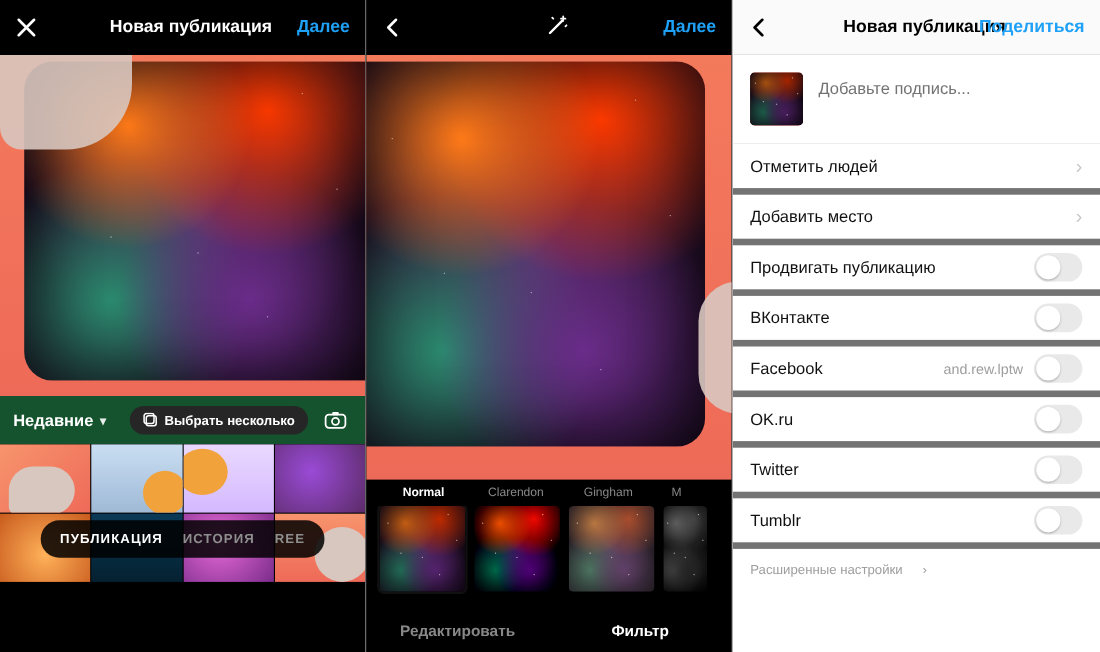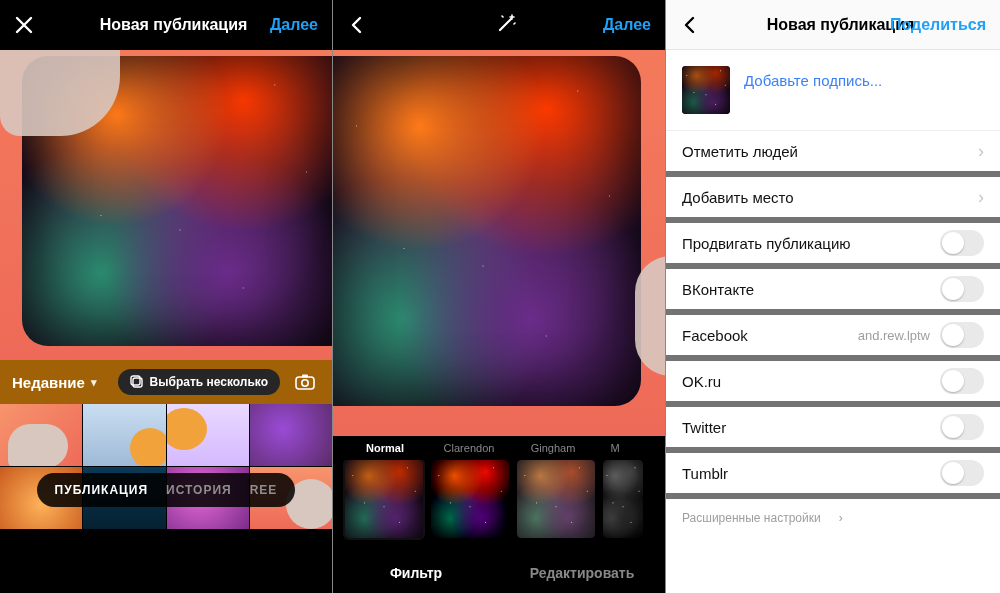--- a/index.html
+++ b/index.html
@@ -46,21 +46,21 @@
     opacity:.6;
   }
   .preview-bg { background: linear-gradient(180deg,#f47a5c,#ee6a58); }
 
   
   .s1 .preview { position: relative; height: 310px; }
   .s1 .preview .preview-bg{ position:absolute; inset:0; }
   .s1 .preview .nebula-card{ left:22px; right:-6px; top:6px; bottom:14px; border-top-right-radius:0; border-bottom-right-radius:0;}
   .s1 .cat-ghost { position:absolute; left:0; top:0; width:120px; height:86px; border-bottom-right-radius:60px; border-bottom-left-radius:20px; background:#d8c7bf; opacity:.9;}
 
-  .toolbar1 { height:44px; display:flex; align-items:center; gap:10px; padding:0 12px; color:#fff; background:#a16207;}
+  .toolbar1 { height:44px; display:flex; align-items:center; gap:10px; padding:0 12px; color:#fff; background:#14532d;}
   .dropdown { display:flex; align-items:center; gap:6px; font-size:15px; font-weight:700;}
   .chev { font-size:11px; opacity:.9;}
   .pill { margin-left:auto; display:flex; align-items:center; gap:6px; background:#262626; color:#fff; border-radius:18px; padding:6px 12px; font-size:12px; font-weight:700;}
   .cam-btn { width:30px; height:30px; border-radius:8px; display:flex; align-items:center; justify-content:center; }
 
   .grid { position:relative; height:125px; display:grid; grid-template-columns:repeat(4,1fr); gap:1px; background:#000;}
   .thumb { position:relative; overflow:hidden; background:#333; }
   .t1{ background: linear-gradient(135deg,#f7946d,#ee6a58);}
   .t1::after{content:"";position:absolute;left:8px;top:20px;width:60px;height:44px;border-radius:30px 30px 30px 10px;background:#d8c7bf;}
   .t2{ background: linear-gradient(#c9def2,#9fb9d6);}
@@ -99,21 +99,21 @@
   .fthumb.m .mini{ filter: grayscale(1) contrast(1.1);}
 
   .tabs2{ height:50px; display:flex; align-items:center; background:#000;}
   .tab2{ flex:1; text-align:center; font-size:14px; color:#888; font-weight:600;}
   .tab2.active{ color:#fff;}
 
   
   .s3 .caption{ display:flex; gap:14px; padding:16px 16px; border-bottom:1px solid #eee;}
   .mini-thumb{ width:48px; height:48px; border-radius:4px; background:#e96b4d; position:relative; overflow:hidden;}
   .mini-thumb .nebula-card{ border-radius:0; inset:0;}
-  .caption-text{ color:#3b82f6; font-size:15px; padding-top:6px;}
+  .caption-text{ color:#737373; font-size:15px; padding-top:6px;}
   .row{ display:flex; align-items:center; justify-content:space-between; padding:0 16px; height:46px; border-bottom:6px solid #737373; font-size:15px; color:#111;}
   .row .sub{ color:#9e9e9e; font-size:13px; margin-left:auto; margin-right:10px;}
   .chevr{ color:#c7c7cc; font-size:18px;}
   .switch{ width:44px; height:26px; border-radius:13px; background:#e9e9ea; position:relative;}
   .switch::after{content:"";position:absolute;left:2px;top:2px;width:22px;height:22px;border-radius:50%;background:#fff;box-shadow:0 1px 2px rgba(0,0,0,.25);}
   .adv{ padding:12px 16px; font-size:12px; color:#9e9e9e; display:flex; align-items:center; gap:18px;}
 </style>
 </head>
 <body>
 
@@ -222,22 +222,22 @@
         <div class="fthumb g">
             <div class="mini nebula-card"></div>
           </div>
         <div class="fthumb m" style="flex:0 0 40px">
             <div class="mini nebula-card"></div>
           </div>
       </div>
     </div>
 
     <div class="tabs2">
+      <div class="tab2">Редактировать</div>
       <div class="tab2 active">Фильтр</div>
-      <div class="tab2">Редактировать</div>
     </div>
   </div>
 
   <div class="screen s3">
     <div class="hdr">
       <span class="hdr-icon back-icon back-light">
         <svg width="20" height="20" viewBox="0 0 20 20">
             <path d="M13 3 L6 10 L13 17" fill="none" stroke-width="2.4" stroke-linecap="round" stroke-linejoin="round"></path>
           </svg>
       </span>

